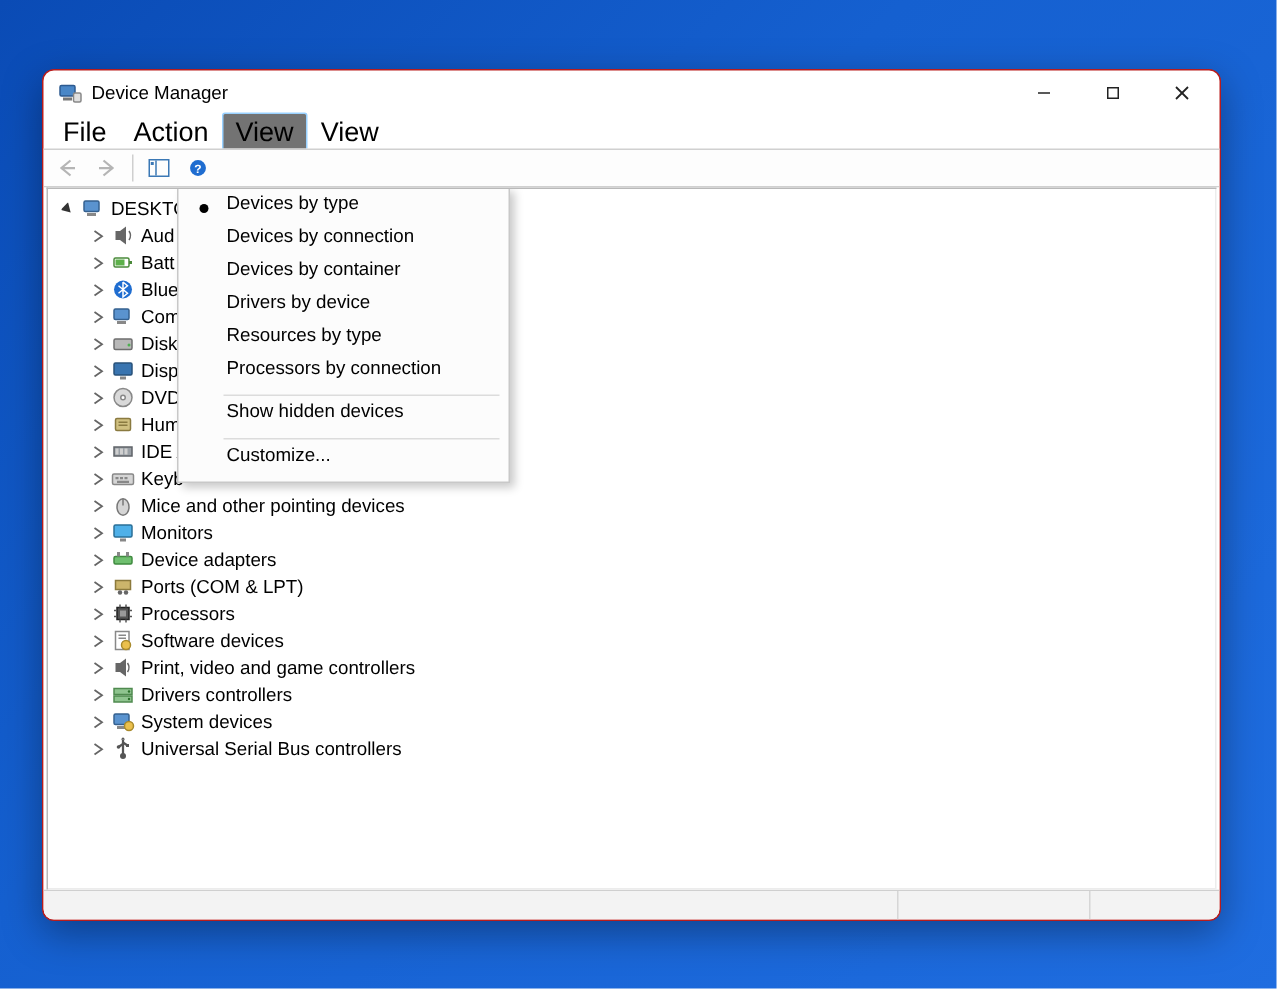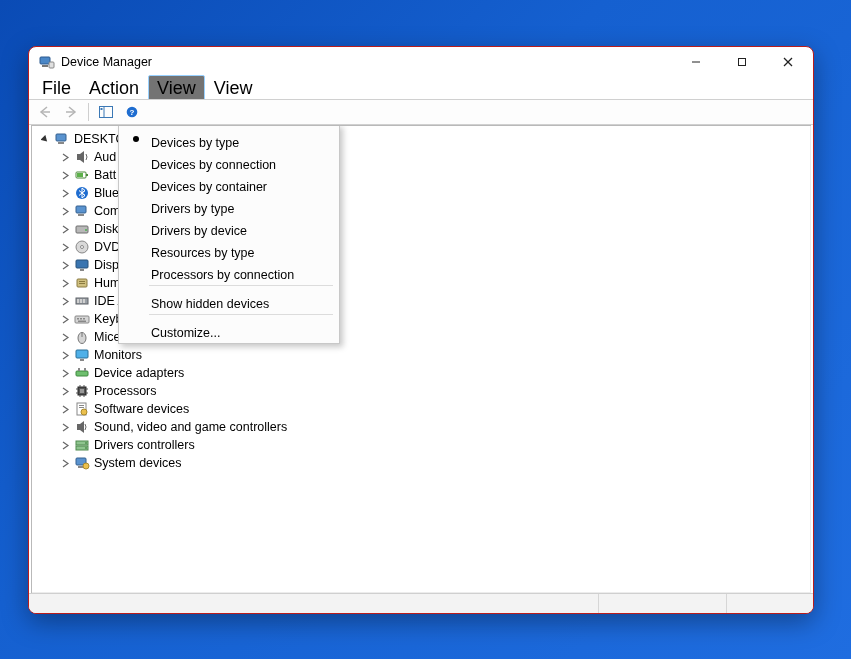--- a/index.html
+++ b/index.html
@@ -135,21 +135,21 @@
     width: 222px;
     background: #fcfcfc;
     border: 1px solid #c8c8c8;
     box-shadow: 3px 3px 6px rgba(0,0,0,0.22);
     padding: 3px 2px;
     z-index: 50;
   }
   .dd-item {
     height: 22px;
     display: flex;
-    align-items: flex-end;
+    align-items: flex-start;
     padding: 0 14px 0 30px;
     position: relative;
     font-size: 12.5px;
     color: #000;
   }
   .dd-bullet {
     position: absolute;
     left: 12px;
     top: 50%;
     transform: translateY(-50%);
@@ -334,39 +334,39 @@
             <span>Disk</span>
           </div>
           <div class="row lvl1">
             <span class="exp">
               <svg width="9" height="9" viewBox="0 0 9 9">
                 <path d="M2 1 L7 4.5 L2 8" fill="none" stroke="#666" stroke-width="1.2"></path>
               </svg>
             </span>
             <span class="icon">
               <svg width="16" height="16">
+                <rect x="2" y="3" width="12" height="8" rx="1" fill="#3a75b0" stroke="#28527a"></rect>
+                <rect x="6" y="12" width="4" height="2" fill="#888"></rect>
+              </svg>
+            </span>
+            <span>Disp</span>
+          </div>
+          <div class="row lvl1">
+            <span class="exp">
+              <svg width="9" height="9" viewBox="0 0 9 9">
+                <path d="M2 1 L7 4.5 L2 8" fill="none" stroke="#666" stroke-width="1.2"></path>
+              </svg>
+            </span>
+            <span class="icon">
+              <svg width="16" height="16">
                 <circle cx="8" cy="8" r="6" fill="#d9d9d9" stroke="#888"></circle>
                 <circle cx="8" cy="8" r="1.5" fill="#fff" stroke="#888"></circle>
               </svg>
             </span>
             <span>DVD</span>
-          </div>
-          <div class="row lvl1">
-            <span class="exp">
-              <svg width="9" height="9" viewBox="0 0 9 9">
-                <path d="M2 1 L7 4.5 L2 8" fill="none" stroke="#666" stroke-width="1.2"></path>
-              </svg>
-            </span>
-            <span class="icon">
-              <svg width="16" height="16">
-                <rect x="2" y="3" width="12" height="8" rx="1" fill="#3a75b0" stroke="#28527a"></rect>
-                <rect x="6" y="12" width="4" height="2" fill="#888"></rect>
-              </svg>
-            </span>
-            <span>Disp</span>
           </div>
           <div class="row lvl1">
             <span class="exp">
               <svg width="9" height="9" viewBox="0 0 9 9">
                 <path d="M2 1 L7 4.5 L2 8" fill="none" stroke="#666" stroke-width="1.2"></path>
               </svg>
             </span>
             <span class="icon">
               <svg width="16" height="16">
                 <rect x="3" y="4" width="10" height="8" rx="1" fill="#d0c080" stroke="#8a7a40"></rect>
@@ -444,20 +444,35 @@
               </svg>
             </span>
             <span class="icon">
               <svg width="16" height="16">
                 <rect x="2" y="6" width="12" height="5" rx="1" fill="#6fbf6f" stroke="#3f8a3f"></rect>
                 <rect x="4" y="3" width="2" height="3" fill="#888"></rect>
                 <rect x="10" y="3" width="2" height="3" fill="#888"></rect>
               </svg>
             </span>
             <span>Device adapters</span>
+          </div>
+          <div class="row lvl1">
+            <span class="exp">
+              <svg width="9" height="9" viewBox="0 0 9 9">
+                <path d="M2 1 L7 4.5 L2 8" fill="none" stroke="#666" stroke-width="1.2"></path>
+              </svg>
+            </span>
+            <span class="icon">
+              <svg width="16" height="16">
+                <rect x="3" y="4" width="10" height="6" fill="#ccb56b" stroke="#8c7a3c"></rect>
+                <circle cx="6" cy="12" r="1.5" fill="#666"></circle>
+                <circle cx="10" cy="12" r="1.5" fill="#666"></circle>
+              </svg>
+            </span>
+            <span>Ports (COM &amp; LPT)</span>
           </div>
           <div class="row lvl1">
             <span class="exp">
               <svg width="9" height="9" viewBox="0 0 9 9">
                 <path d="M2 1 L7 4.5 L2 8" fill="none" stroke="#666" stroke-width="1.2"></path>
               </svg>
             </span>
             <span class="icon">
               <svg width="16" height="16">
                 <rect x="4" y="4" width="8" height="8" fill="#555" stroke="#222"></rect>
@@ -496,21 +511,21 @@
                 <path d="M2 1 L7 4.5 L2 8" fill="none" stroke="#666" stroke-width="1.2"></path>
               </svg>
             </span>
             <span class="icon">
               <svg width="16" height="16">
                 <rect x="3" y="5" width="3" height="6" fill="#666"></rect>
                 <path d="M6 5 L10 2 L10 14 L6 11 Z" fill="#666"></path>
                 <path d="M11 5 Q13 8 11 11" fill="none" stroke="#666"></path>
               </svg>
             </span>
-            <span>Sound, video and game controllers</span>
+            <span>Print, video and game controllers</span>
           </div>
           <div class="row lvl1">
             <span class="exp">
               <svg width="9" height="9" viewBox="0 0 9 9">
                 <path d="M2 1 L7 4.5 L2 8" fill="none" stroke="#666" stroke-width="1.2"></path>
               </svg>
             </span>
             <span class="icon">
               <svg width="16" height="16">
                 <rect x="2" y="4" width="12" height="4" fill="#8fc48f" stroke="#4f8a4f"></rect>
@@ -529,35 +544,50 @@
             </span>
             <span class="icon">
               <svg width="16" height="16">
                 <rect x="2" y="3" width="10" height="7" rx="1" fill="#5a93cf" stroke="#34608f"></rect>
                 <rect x="4" y="11" width="6" height="2" fill="#888"></rect>
                 <circle cx="12" cy="11" r="3" fill="#ebc04d" stroke="#a98a2c"></circle>
               </svg>
             </span>
             <span>System devices</span>
           </div>
+          <div class="row lvl1">
+            <span class="exp">
+              <svg width="9" height="9" viewBox="0 0 9 9">
+                <path d="M2 1 L7 4.5 L2 8" fill="none" stroke="#666" stroke-width="1.2"></path>
+              </svg>
+            </span>
+            <span class="icon">
+              <svg width="16" height="16">
+                <circle cx="8" cy="13" r="2" fill="#555"></circle>
+                <line x1="8" y1="2" x2="8" y2="13" stroke="#555" stroke-width="1.5"></line>
+                <path d="M8 5 L5 7 M8 4 L11 6" fill="none" stroke="#555" stroke-width="1.5"></path>
+                <circle cx="5" cy="7" r="1.2" fill="#555"></circle>
+                <rect x="10" y="5" width="2" height="2" fill="#555"></rect>
+                <path d="M6.5 2 L8 0.5 L9.5 2 Z" fill="#555"></path>
+              </svg>
+            </span>
+            <span>Universal Serial Bus controllers</span>
+          </div>
         </div>
 
       <div class="dropdown" id="dropdown">
           <div class="dd-item">
             <span class="dd-bullet"></span>
             <span>Devices by type</span>
           </div>
           <div class="dd-item">
             <span>Devices by connection</span>
           </div>
           <div class="dd-item">
             <span>Devices by container</span>
-          </div>
-          <div class="dd-item">
-            <span>Drivers by type</span>
           </div>
           <div class="dd-item">
             <span>Drivers by device</span>
           </div>
           <div class="dd-item">
             <span>Resources by type</span>
           </div>
           <div class="dd-item">
             <span>Processors by connection</span>
           </div>

